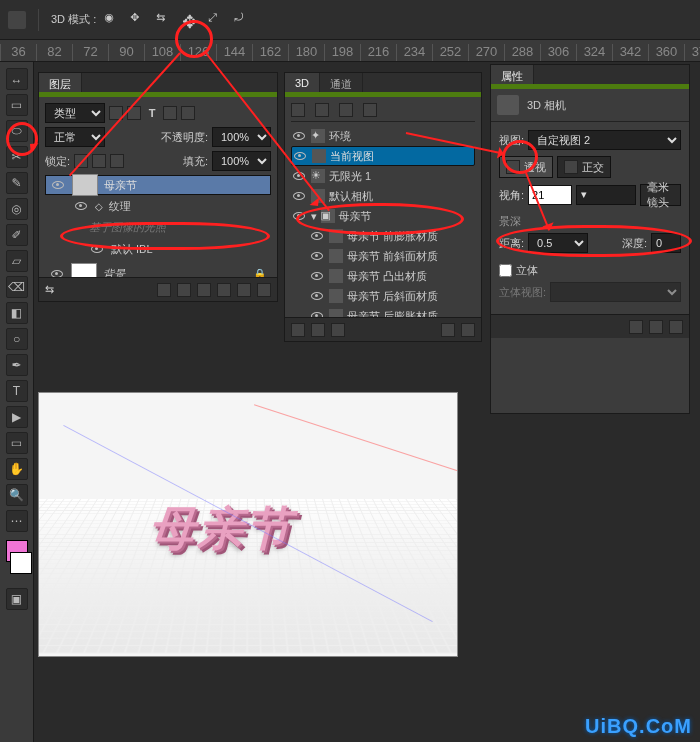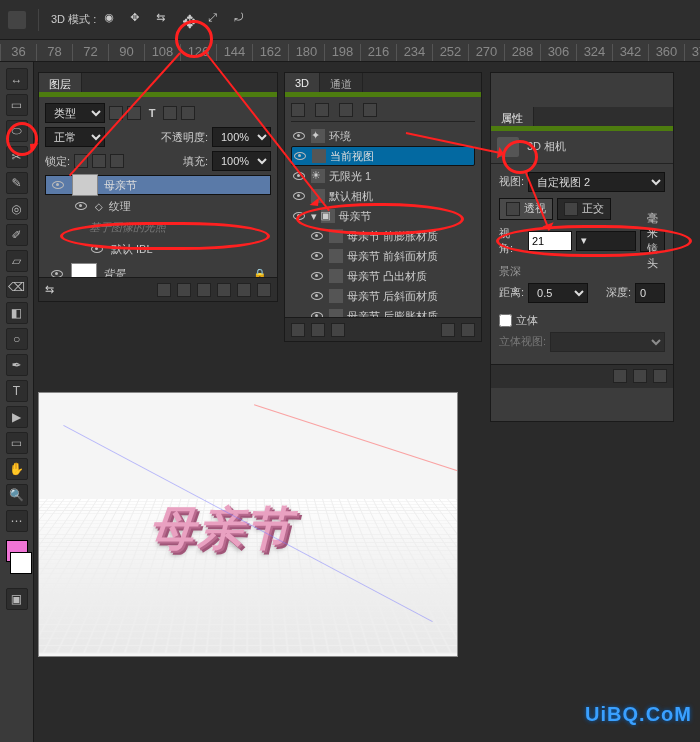--- a/index.html
+++ b/index.html
@@ -71,21 +71,21 @@
   .panel-foot{height:24px;background:#2e2e2e;border-top:1px solid #1a1a1a;display:flex;align-items:center;gap:6px;padding:0 6px;}
   .foot-ico{width:14px;height:14px;background:#444;border:1px solid #222;}
   
   .p3d{position:absolute;left:284px;top:10px;width:198px;height:270px;}
   .tree{font-size:11px;}
   .tree .node{display:flex;align-items:center;gap:4px;padding:2px 0;}
   .tree .indent{padding-left:18px;}
   .tree .sel{background:#0369a1;border-radius:2px;}
   .node-ico{width:14px;height:14px;background:#555;}
   
-  .props{position:absolute;left:490px;top:10px;width:184px;height:350px;justify-content:center;}
+  .props{position:absolute;left:490px;top:2px;width:200px;height:350px;}
   .prop-head{display:flex;align-items:center;gap:8px;padding:6px;border-bottom:1px solid #222;}
   .cam-ico{width:22px;height:20px;background:#555;border-radius:2px;}
   .prop-body{padding:8px;}
   .toggle-btn{display:inline-flex;align-items:center;gap:4px;background:#2a2a2a;border:1px solid #111;padding:2px 6px;height:22px;}
   .toggle-btn.active{background:#4a4a4a;}
   .num-input{background:#fff;color:#000;border:1px solid #111;width:44px;height:20px;font-size:11px;padding:1px 3px;}
   
   .canvas{
     position:absolute;left:38px;top:330px;width:420px;height:265px;
     background:#f5f5f5;
@@ -100,21 +100,21 @@
     transform-origin:center 90%;
   }
   .txt3d{
     position:absolute;left:110px;top:105px;
     font-size:46px;font-weight:900;
     color:#e9a1c1;
     text-shadow: 2px 2px 0 #b86a8e, 4px 4px 0 #a05578, 2px 4px 5px rgba(0,0,0,.35);
     letter-spacing:2px;font-style:italic;
   }
   .watermark-psahz{position:absolute;left:80px;top:300px;color:#ff3fb8;font-family:"Comic Sans MS",cursive;font-size:18px;font-weight:bold;text-shadow:0 0 6px #ff3fb8;}
-  .watermark-uibq{position:absolute;right:8px;bottom:16px;color:#3aa0ff;font-weight:bold;font-size:20px;letter-spacing:1px;text-shadow:0 0 4px #0060c0;}
+  .watermark-uibq{position:absolute;right:8px;bottom:4px;color:#3aa0ff;font-weight:bold;font-size:20px;letter-spacing:1px;text-shadow:0 0 4px #0060c0;}
   .annot-line{position:absolute;height:2px;background:#ff2020;transform-origin:left center;z-index:50;}
   .annot-circ{position:absolute;border:3px solid #ff2020;border-radius:50%;z-index:50;pointer-events:none;}
   .annot-ell{border-radius:50%/50%;}
   .arrowhead{position:absolute;width:0;height:0;border:6px solid transparent;z-index:51;}
   .label-dim{color:#777;}
 </style>
 </head>
 <body>
 
 <div class="topbar">
@@ -124,21 +124,21 @@
   <span class="mode3d-btn">◉</span>
   <span class="mode3d-btn">✥</span>
   <span class="mode3d-btn">⇆</span>
   <span class="mode3d-btn" style="font-size:18px;">✥</span>
   <span class="mode3d-btn">⤢</span>
   <span class="mode3d-btn">⤾</span>
 </div>
 
 <div class="ruler">
   <span>36</span>
-    <span>78</span>
+    <span>82</span>
     <span>72</span>
   <span>90</span>
     <span>108</span>
     <span>126</span>
   <span>144</span>
     <span>162</span>
     <span>180</span>
   <span>198</span>
     <span>216</span>
     <span>234</span>

